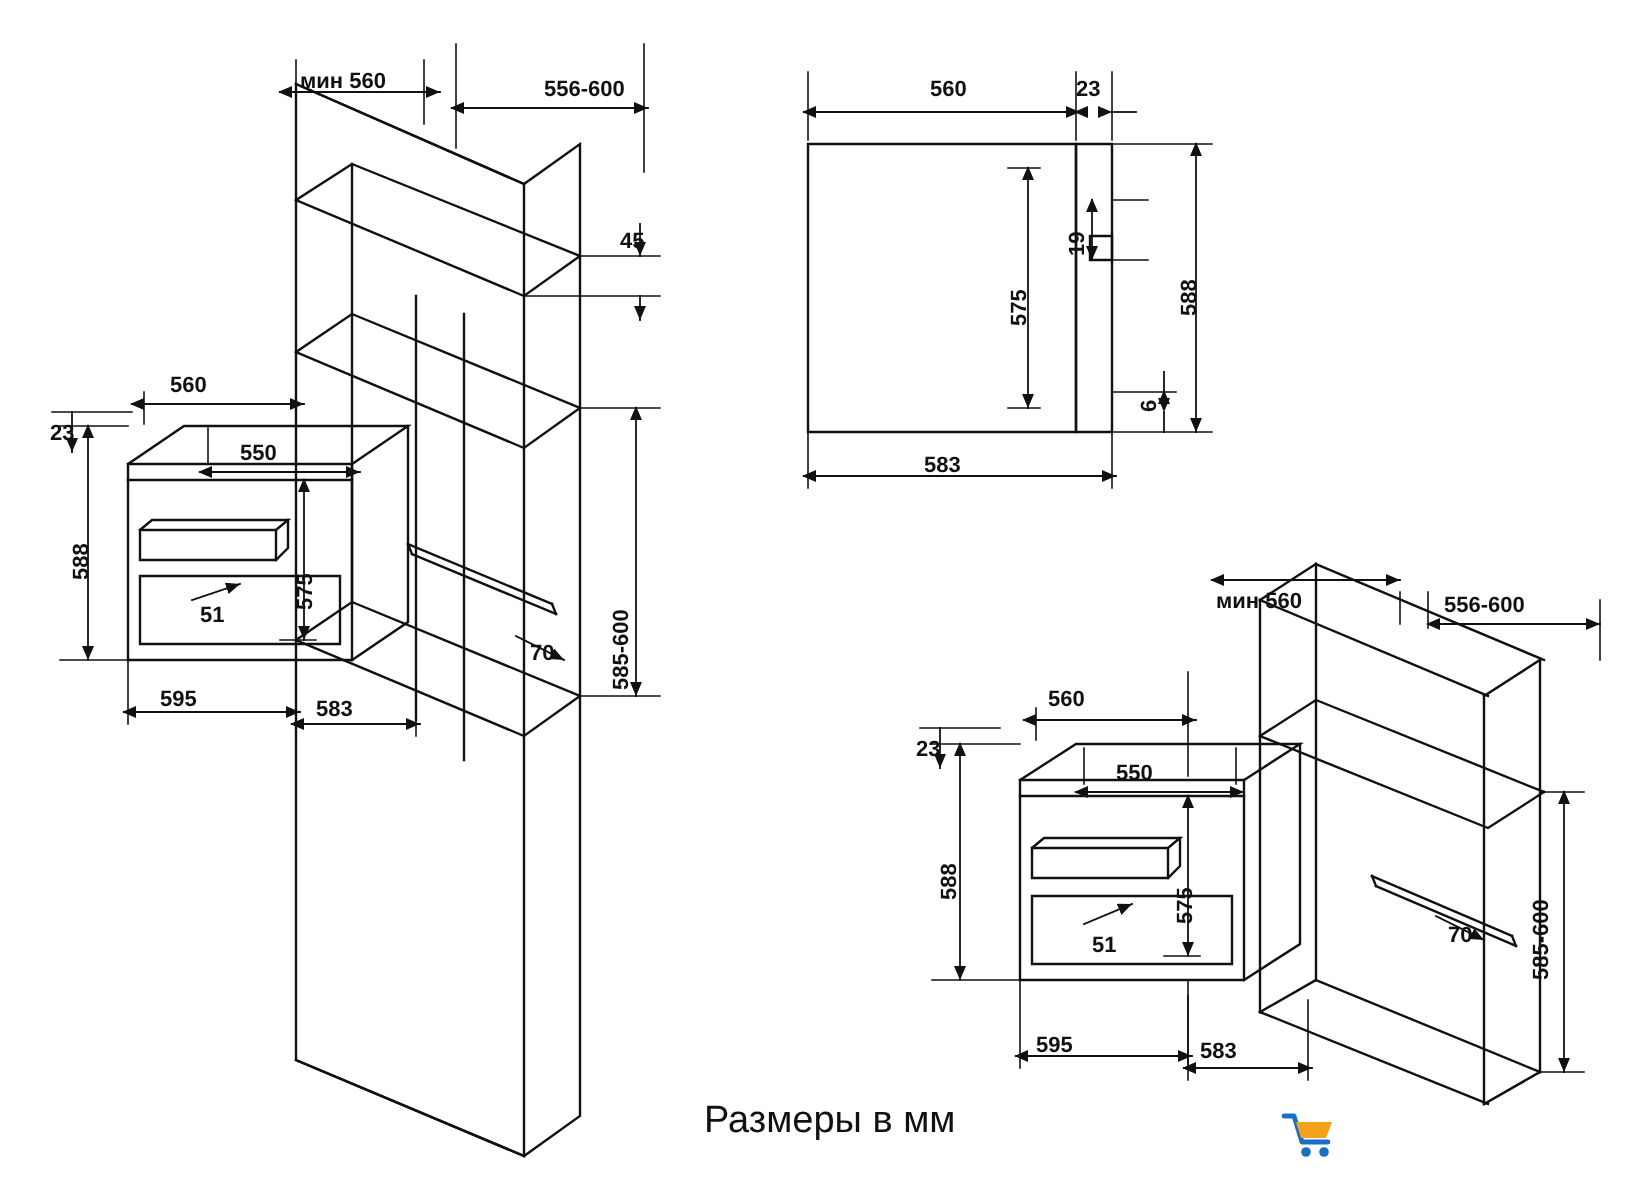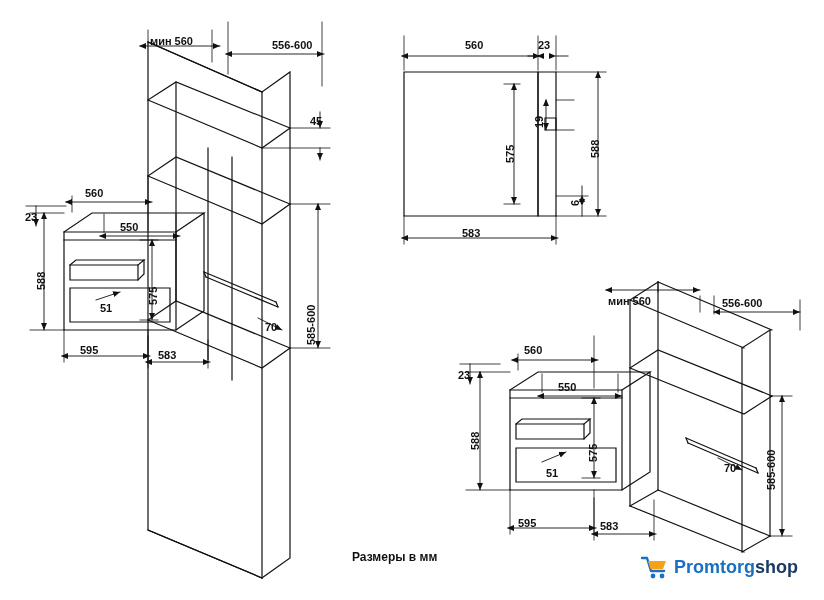--- a/index.html
+++ b/index.html
@@ -32,22 +32,22 @@
     line-height: 1;
   }
   .dim-label.vert {
     transform-origin: left top;
     transform: rotate(-90deg);
   }
   #caption {
     position: absolute;
     left: 352px;
     top: 550px;
-    font-size: 12px;
-    font-weight: bold;
+    font-size: 19px;
+    font-weight: normal;
     color: #111111;
     white-space: nowrap;
   }
   #logo {
     position: absolute;
     left: 640px;
     top: 548px;
     width: 176px;
     height: 40px;
   }
@@ -322,16 +322,15 @@
 
   <div id="caption">Размеры в мм</div>
 
   <div id="logo">
     <svg id="logo-mark" viewBox="0 0 28 26" xmlns="http://www.w3.org/2000/svg">
       <path d="M2,4 L7,4 L11,17 L24,17" fill="none" stroke="#1a6fc4" stroke-width="2.4" stroke-linecap="round" stroke-linejoin="round"></path>
       <path d="M8,7 L26,7 L23,15 L10.5,15 Z" fill="#f5a11a"></path>
       <circle cx="13" cy="22" r="2.4" fill="#1a6fc4"></circle>
       <circle cx="22" cy="22" r="2.4" fill="#1a6fc4"></circle>
     </svg>
-    <div id="logo-text"><span>Promtorg</span><span class="dark">shop</span></div>
   </div>
 
 </div>
 
 </body></html>

